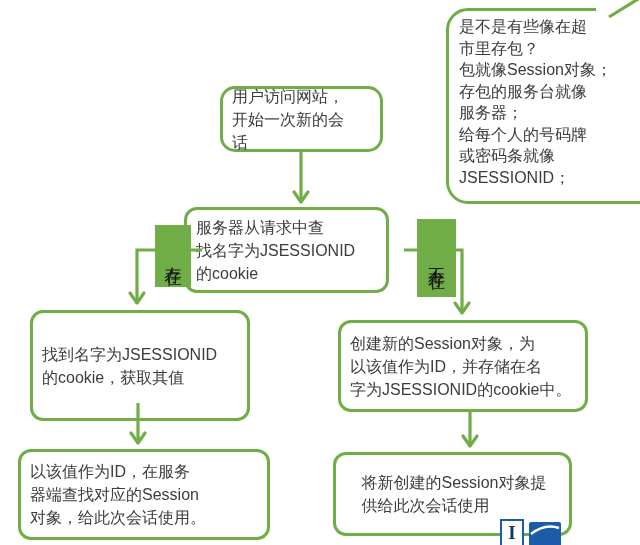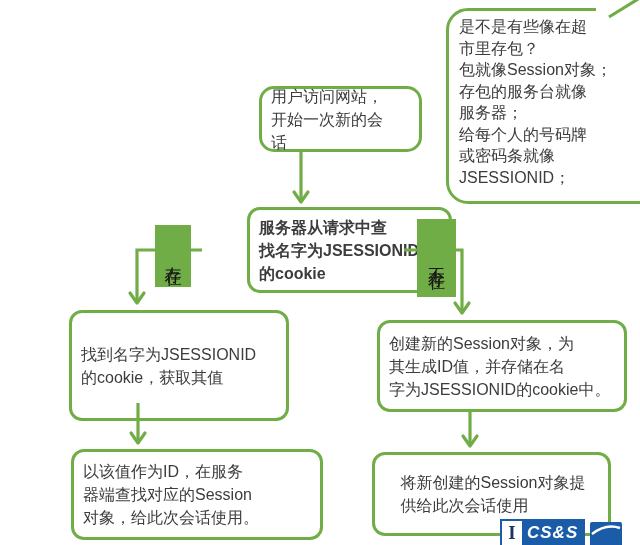--- a/index.html
+++ b/index.html
@@ -6,28 +6,28 @@
     --green:#70AD47; --text:#3C3C3C; --logo-blue:#1A5CA8; --logo-navy:#17365D;
   }
   html,body{margin:0;padding:0;}
   body{
     width:640px;height:545px;position:relative;overflow:hidden;background:#ffffff;
     font-family:"Liberation Sans","DejaVu Sans",sans-serif;color:var(--text);
   }
   .node{
     position:absolute;border:3.5px solid var(--green);border-radius:13px;
     background:#fff;display:flex;align-items:center;z-index:4;box-sizing:border-box;
-    font-size:16px;line-height:23px;margin-left:39px;
+    font-size:16px;line-height:23px;
   }
   .node .node-text{white-space:pre-line;padding:2px 6px 2px 9px;}
   #node-start{left:220px;top:86px;width:163px;height:66px;border-radius:15px;}
-  #node-check{left:208px;top:207px;width:205px;height:86px;font-weight:bold;}
+  #node-check{left:184px;top:207px;width:205px;height:86px;}
   #node-found{left:30px;top:310px;width:220px;height:111px;}
   #node-create{left:338px;top:320px;width:250px;height:92px;}
-  #node-usevalue{left:32px;top:449px;width:252px;height:91px;}
+  #node-usevalue{left:18px;top:449px;width:252px;height:91px;}
   #node-provide{left:333px;top:452px;width:239px;height:84px;justify-content:center;}
   .branch-label{
     position:absolute;background:var(--green);color:#151515;z-index:6;
     display:flex;align-items:center;justify-content:center;
     writing-mode:vertical-rl;text-orientation:upright;
     font-size:17px;letter-spacing:3px;line-height:1;
   }
   #label-exists{left:155px;top:225px;width:36px;height:62px;}
   #label-not-exists{left:417px;top:219px;width:39px;height:78px;}
   .callout{
@@ -83,21 +83,21 @@
 的cookie</span>
 </div>
 
 <div class="node" id="node-found">
   <span class="node-text">找到名字为JSESSIONID
 的cookie，获取其值</span>
 </div>
 
 <div class="node" id="node-create">
   <span class="node-text">创建新的Session对象，为
-其生成ID值，并存储在名
+以该值作为ID，并存储在名
 字为JSESSIONID的cookie中。</span>
 </div>
 
 <div class="node" id="node-usevalue">
   <span class="node-text">以该值作为ID，在服务
 器端查找对应的Session
 对象，给此次会话使用。</span>
 </div>
 
 <div class="node" id="node-provide">
@@ -126,21 +126,20 @@
 
   <path d="M470,410 L470,446" fill="none" stroke="#70AD47" stroke-width="3.2" marker-end="url(#arr)"></path>
 
   <rect x="596" y="4" width="44" height="9" fill="#ffffff"></rect>
   <path d="M609,17 L643,-4" fill="none" stroke="#70AD47" stroke-width="3.2"></path>
 </svg>
 
 <div class="logo">
   <div class="logo-main">
     <span class="logo-i">I</span>
-    <span class="logo-name">CS&amp;S</span>
   </div>
   <div class="logo-etc">
     <svg width="32" height="14" viewBox="0 0 32 14">
       <path d="M2,12 Q16,1 30,6" fill="none" stroke="#ffffff" stroke-width="2.4"></path>
     </svg>
     <span class="logo-etc-text">ETC</span>
   </div>
 </div>
 
 </body></html>

